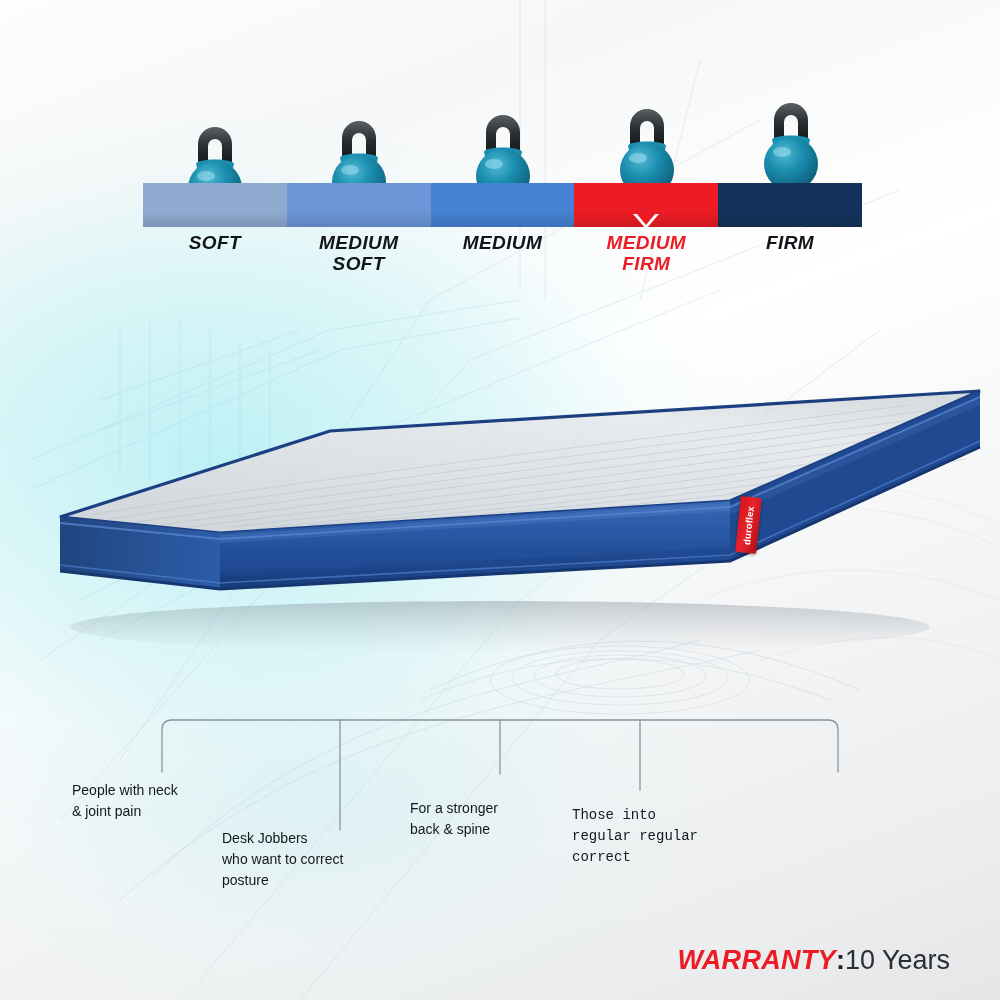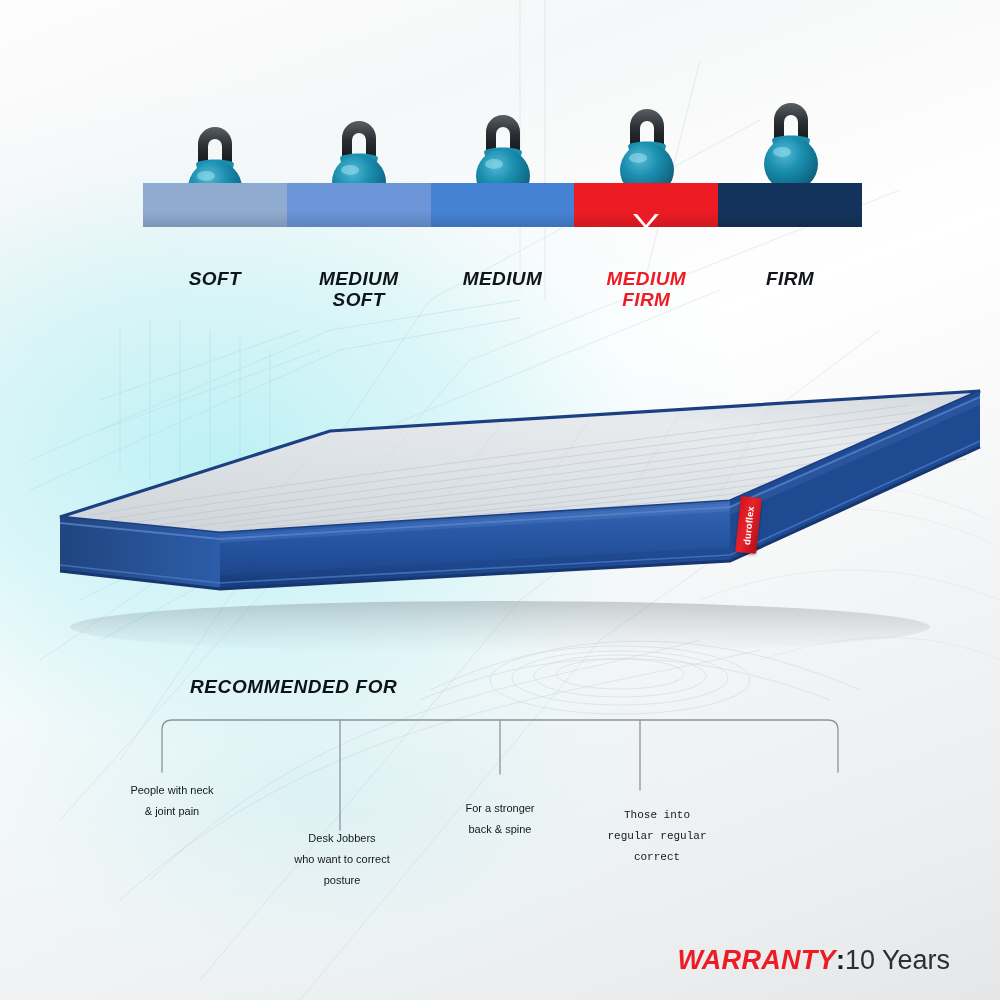--- a/index.html
+++ b/index.html
@@ -57,21 +57,20 @@
     content:""; position:absolute; left:-9px; top:-15px;
     width:0; height:0;
     border-left:9px solid transparent;
     border-right:9px solid transparent;
     border-top:11px solid #ed1c24;
   }
 
   .labels {
     position:absolute; left:0; top:132px; width:719px; height:58px;
     display:flex;
-    margin-top:36px;
   }
   .lab {
     flex:1 1 0; text-align:center;
     font-weight:bold; font-style:italic;
     font-size:19px; line-height:21px;
     letter-spacing:0.4px;
     color:#111418;
   }
   .lab.hl { color:#ed1c24; }
 
@@ -102,22 +101,22 @@
   
   #rec-heading {
     position:absolute; left:190px; top:676px;
     font-size:19px; font-weight:bold; font-style:italic;
     letter-spacing:0.6px; color:#0e1216;
   }
   #rec-bracket { position:absolute; left:140px; top:712px; width:720px; height:135px; }
   #rec-bracket svg { width:100%; height:100%; display:block; }
 
   .rec-item {
-    position:absolute; text-align:center;
-    font-size:11px; line-height:21px; color:#13181d;
+    position:absolute; 
+    font-size:14px; line-height:21px; color:#13181d;
   }
 
   
   #warranty {
     position:absolute; right:50px; bottom:24px;
     font-size:27px; line-height:32px;
     white-space:nowrap;
     margin-left:40px;
   }
   #warranty .w-label {
@@ -343,21 +342,20 @@
       <path d="M30 190 L190 208 L700 180 L950 66" fill="none" stroke="#4f7fcd" stroke-width="1.6" opacity="0.7"></path>
 
       <path d="M30 148 L190 164 L700 132 L950 22" fill="none" stroke="#5b87d2" stroke-width="1.8" opacity="0.75"></path>
     </svg>
   </div>
 
   <div class="logo-tag">
     <span>duroflex</span>
   </div>
 
-  <div id="rec-heading">RECOMMENDED FOR</div>
 
   <div id="rec-bracket">
     <svg viewBox="0 0 720 135" preserveAspectRatio="none">
       <g stroke="#8a949c" stroke-width="1.3" fill="none" stroke-linecap="round">
         <path d="M22 60 L22 18 Q22 8 32 8 L688 8 Q698 8 698 18 L698 60"></path>
         <path d="M200 8 L200 118"></path>
         <path d="M360 8 L360 62"></path>
         <path d="M500 8 L500 78"></path>
       </g>
     </svg>

